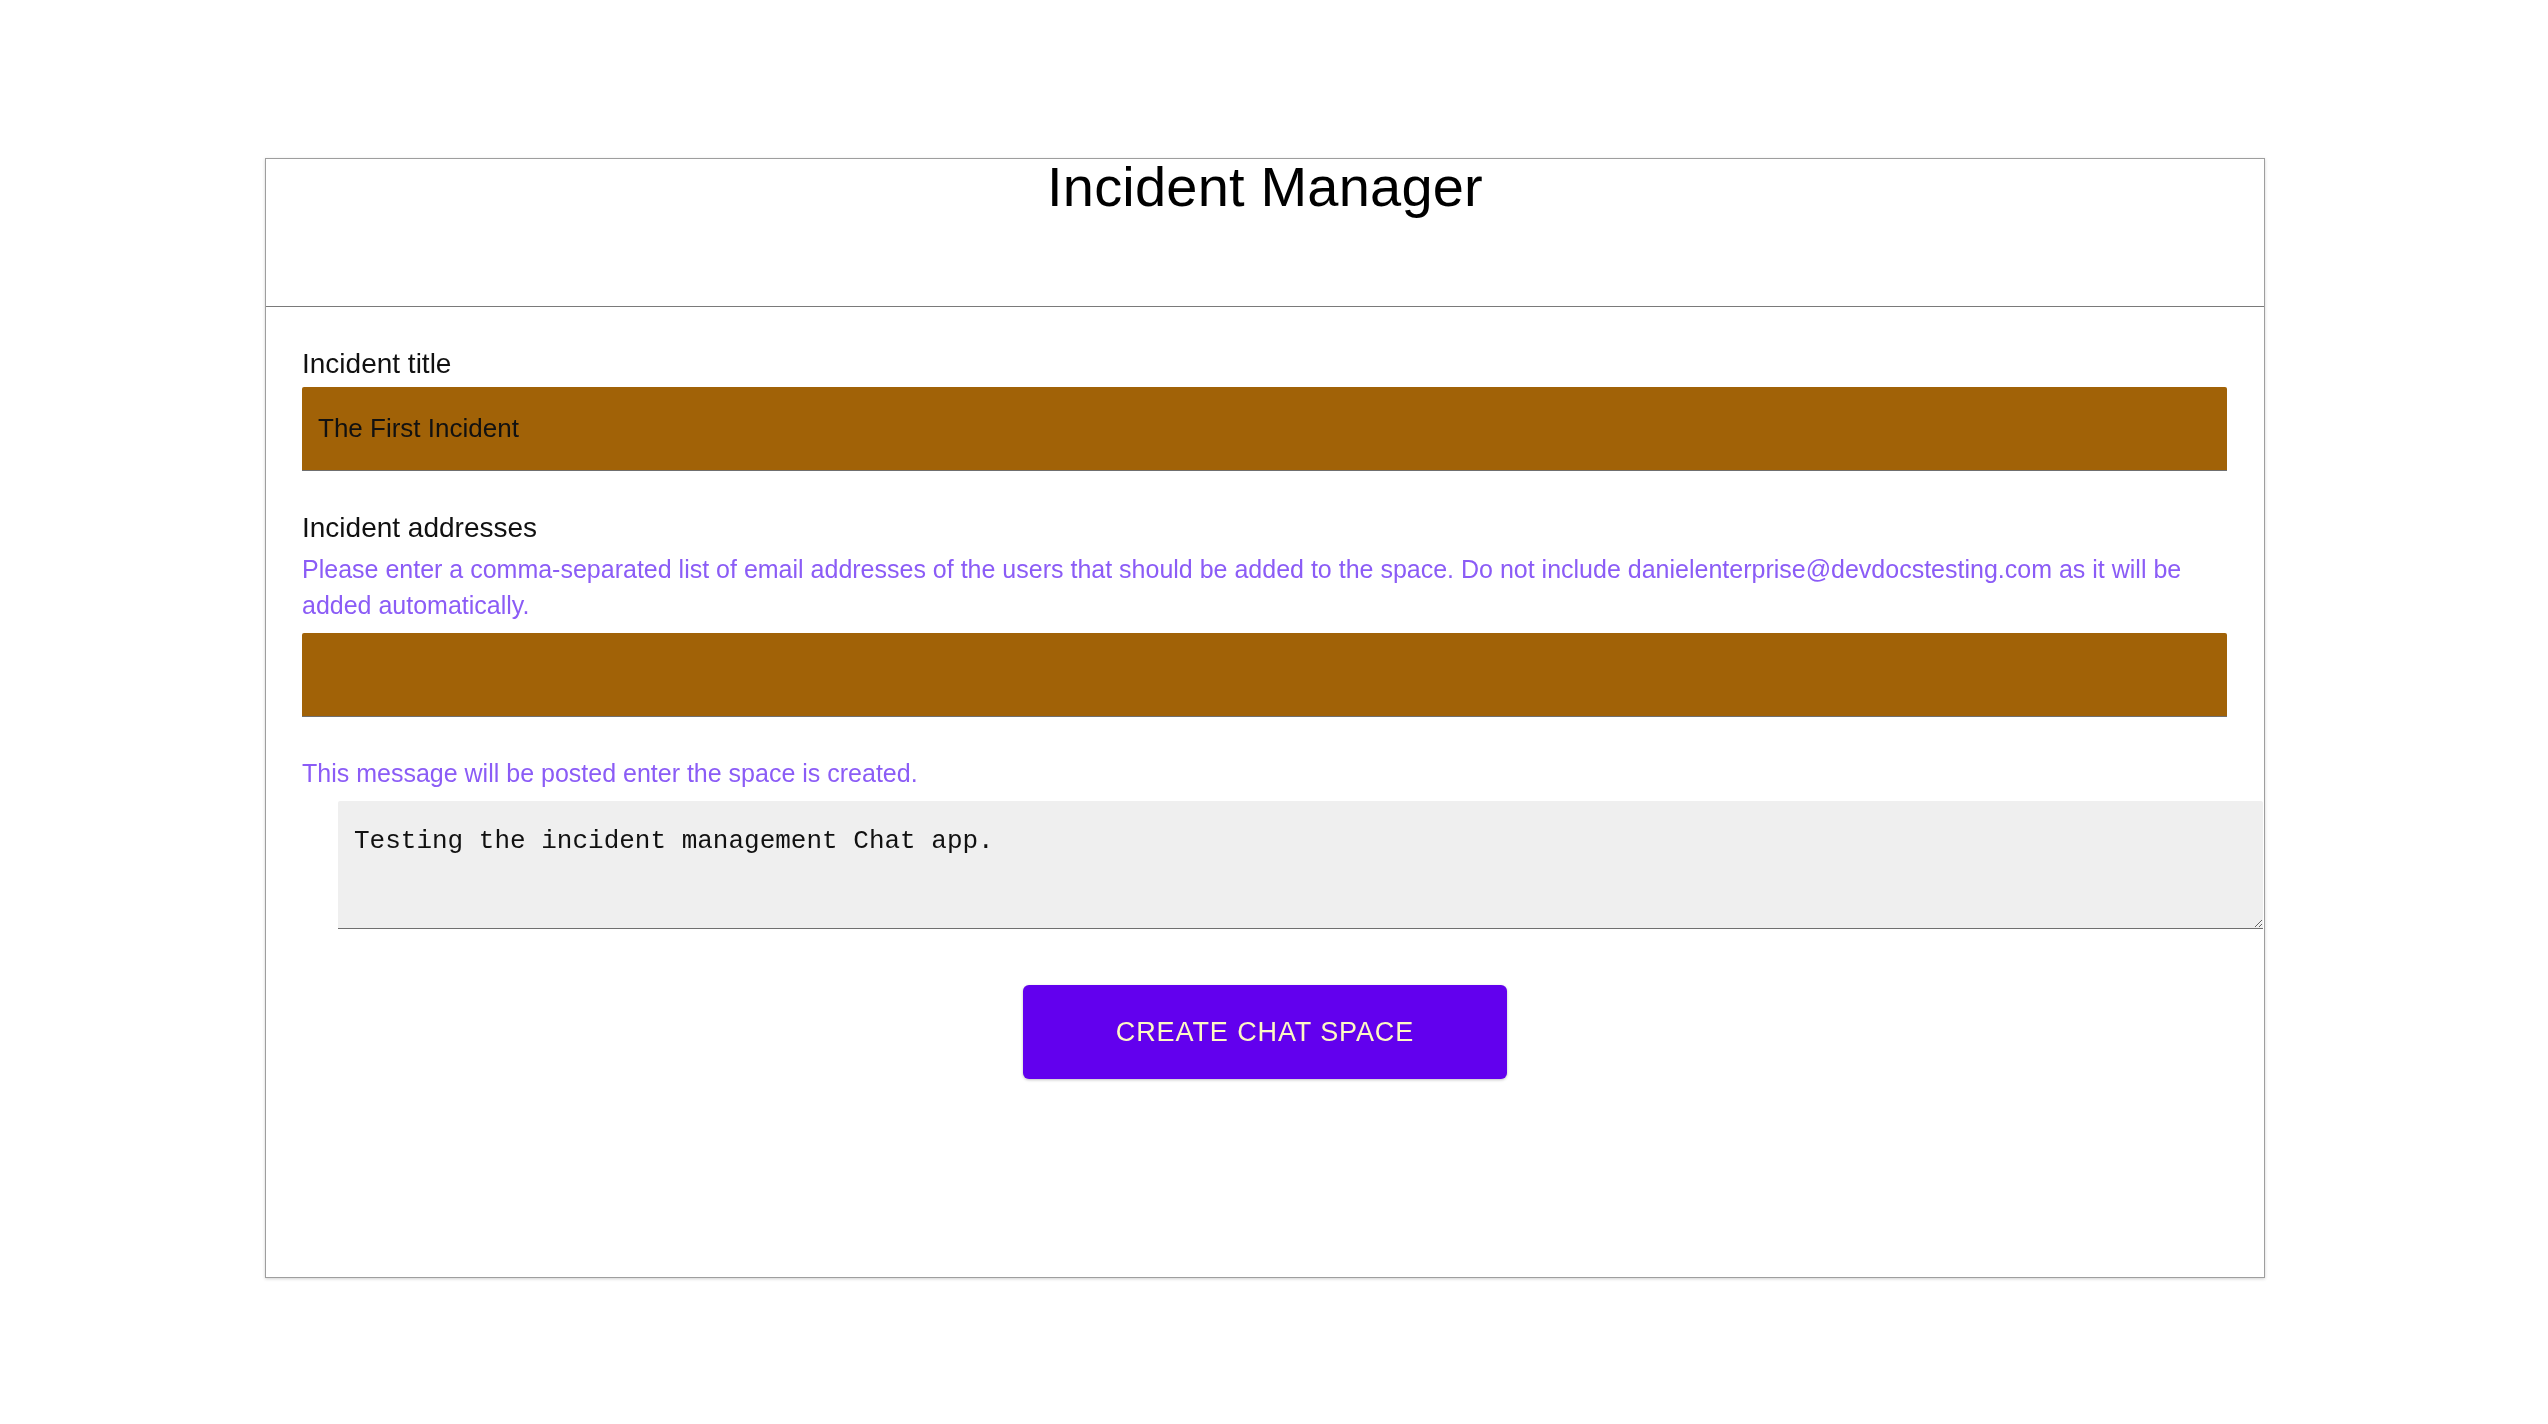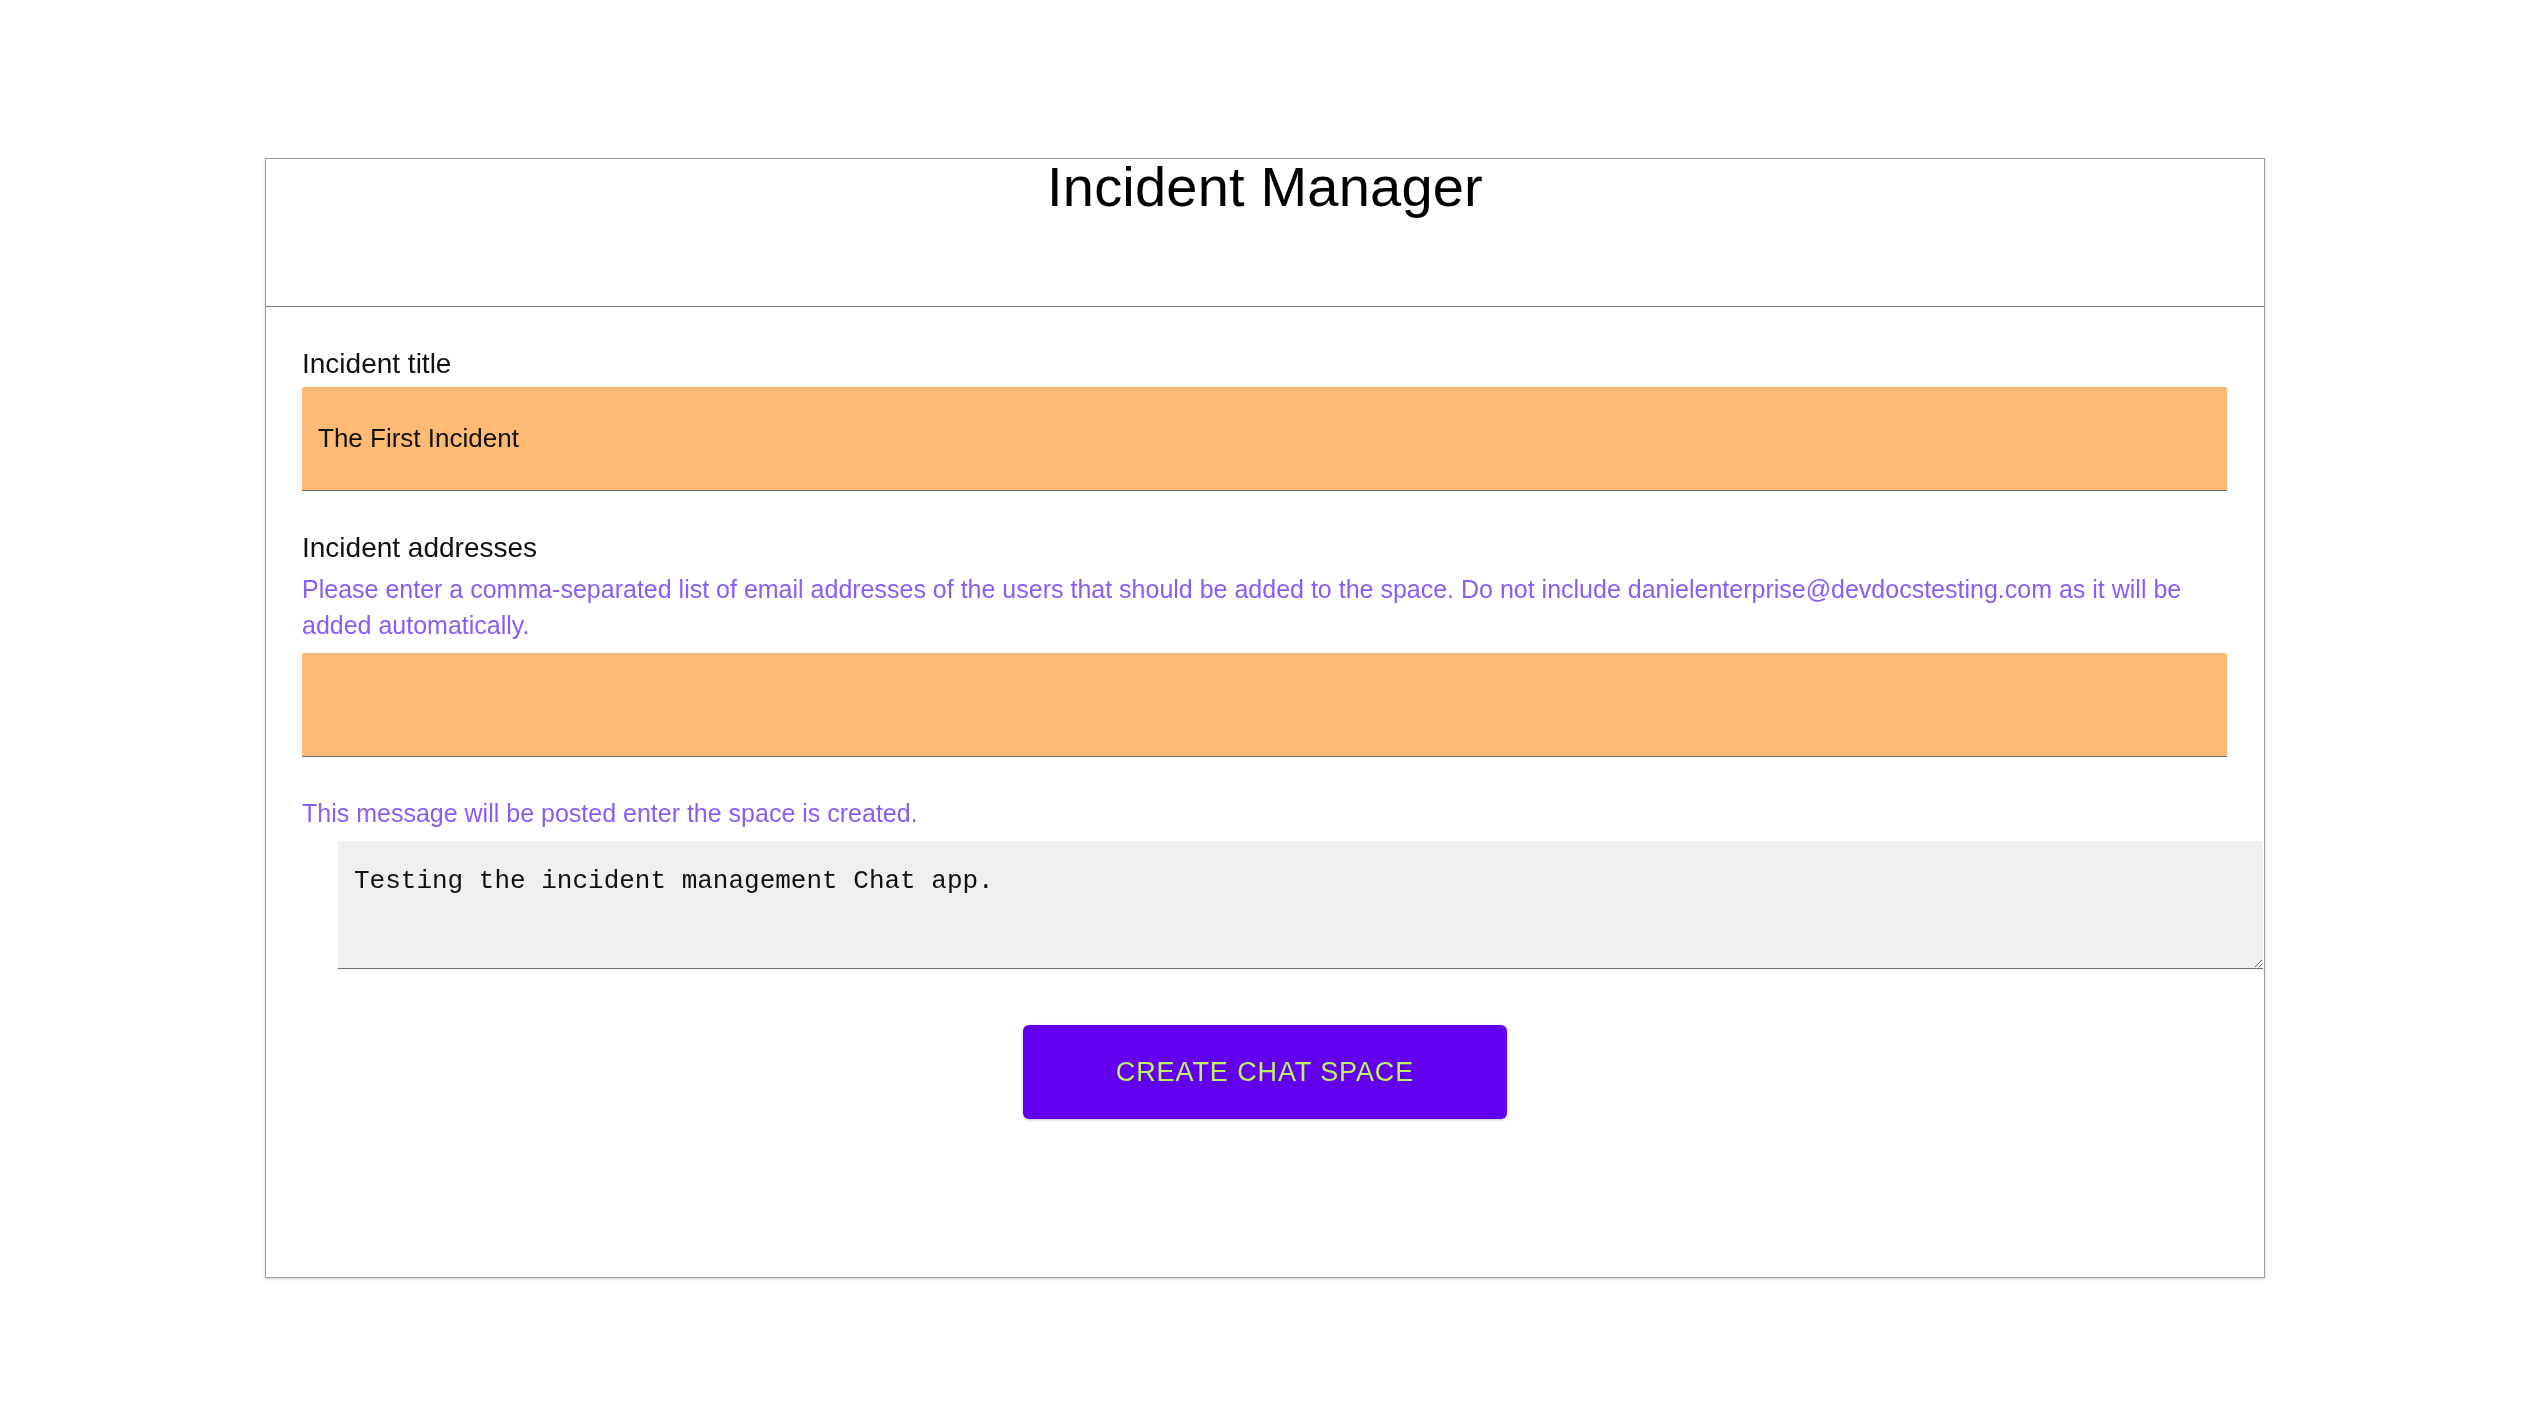--- a/index.html
+++ b/index.html
@@ -63,22 +63,22 @@
     font-size: 25px;
     color: #8b5cf6;
     line-height: 1.45;
     margin: 0 0 10px 0;
     max-width: 1925px;
   }
 
   .text-input {
     display: block;
     width: 1925px;
-    height: 104px;
-    background: #fdba74;
+    height: 84px;
+    background: #a16207;
     border: none;
     border-bottom: 1px solid #6f6f6f;
     box-sizing: border-box;
     padding: 0 16px;
     font-family: "Liberation Sans", sans-serif;
     font-size: 26px;
     color: #111111;
     outline: none;
     border-radius: 2px 2px 0 0;
   }
@@ -107,21 +107,21 @@
   .spacer-sm { height: 16px; }
 
   .submit-row {
     display: flex;
     justify-content: center;
     margin-top: 56px;
   }
 
   .submit-button {
     background: #6200ee;
-    color: #bef264;
+    color: #fef9c3;
     border: none;
     border-radius: 6px;
     font-family: "Liberation Sans", sans-serif;
     font-size: 27px;
     letter-spacing: 0.9px;
     padding: 0 34px;
     height: 94px;
     min-width: 484px;
     cursor: pointer;
     box-shadow: 0 1px 3px rgba(0,0,0,0.25);

